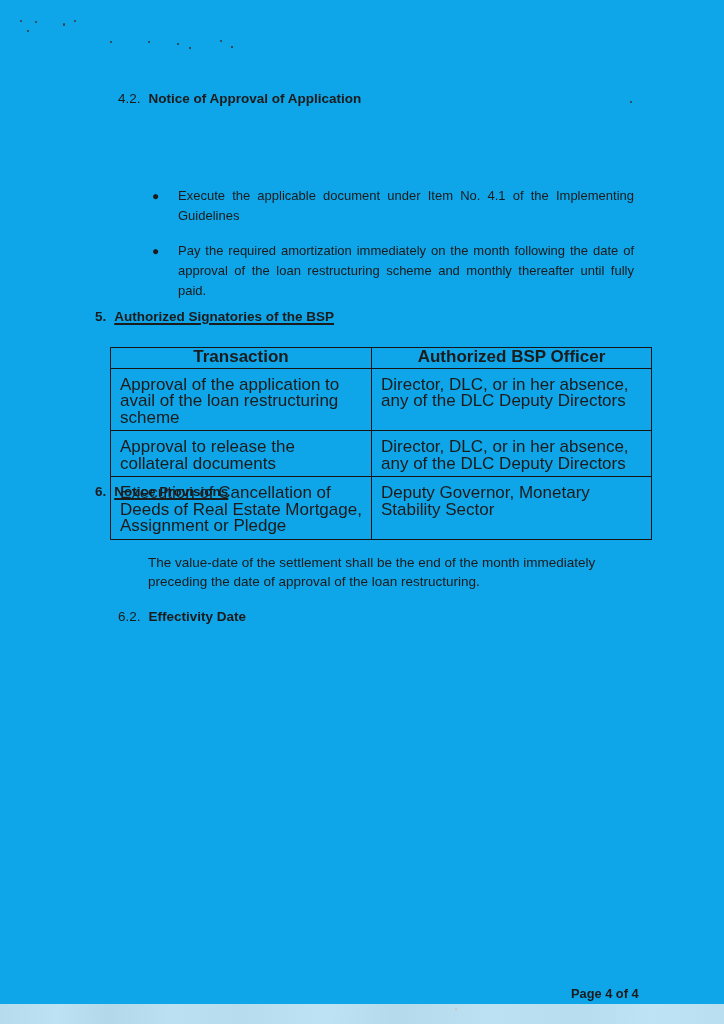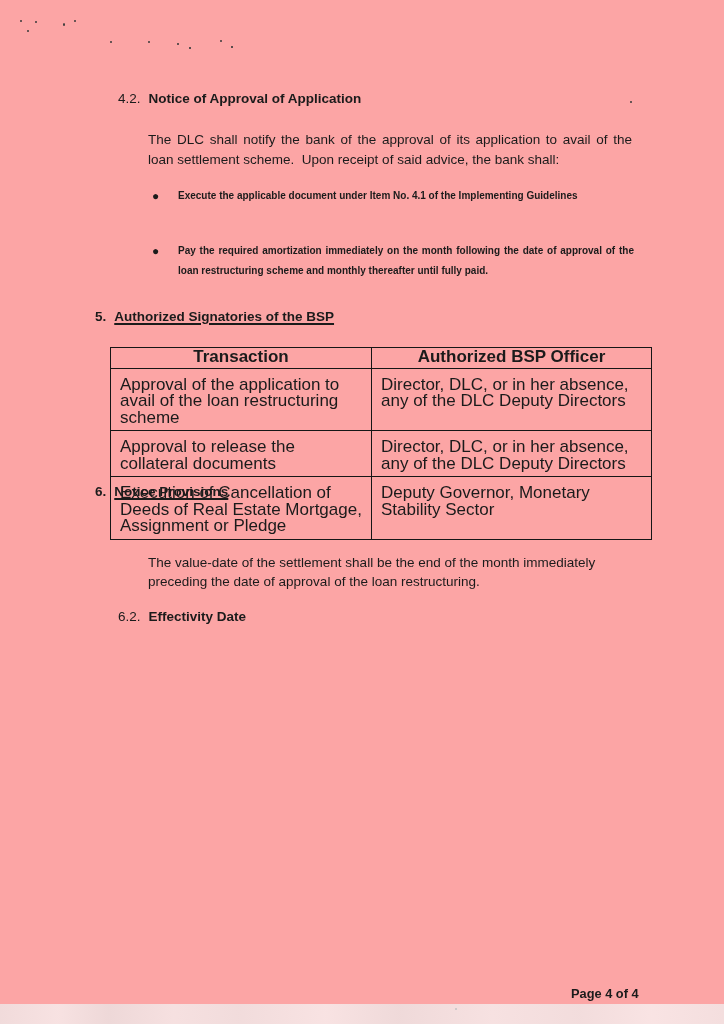--- a/index.html
+++ b/index.html
@@ -1,20 +1,20 @@
 <!DOCTYPE html>
 <html><head>
 <meta charset="utf-8">
 <style>
   html, body { margin: 0; padding: 0; background: #ffffff; }
   .page {
     position: relative;
     width: 724px;
     height: 1024px;
-    background: #fca5a5;
+    background: #0ea5e9;
     font-family: "Liberation Sans", sans-serif;
     color: #1b1b1b;
     overflow: hidden;
   }
   .abs { position: absolute; }
   .b { font-weight: 700; }
   .u { text-decoration: underline; text-decoration-thickness: 1.5px; text-underline-offset: 2px; }
 
   .heading {
     font-size: 13.5px;
@@ -36,24 +36,23 @@
 
   .bullet { display: flex; }
   .bullet .dot {
     width: 26px;
     flex: 0 0 26px;
     font-size: 12px;
     line-height: 20px;
   }
   .bullet .btext {
     flex: 1;
-    font-size: 10px;
+    font-size: 13px;
     line-height: 20px;
     text-align: justify;
-    font-weight: bold;
   }
 
   table.sig {
     border-collapse: collapse;
     width: 541px;
     table-layout: fixed;
   }
   table.sig th, table.sig td {
     border: 1.7px solid #151515;
     font-size: 17px;
@@ -107,21 +106,20 @@
   <div class="speck" style="left:189px;top:47px;width:1.5px;height:1.5px;"></div>
   <div class="speck" style="left:220px;top:40px;width:2px;height:2px;"></div>
   <div class="speck" style="left:231px;top:46px;width:1.5px;height:1.5px;"></div>
   <div class="speck" style="left:630px;top:101px;width:2px;height:2px;"></div>
   <div class="speck" style="left:455px;top:1008px;width:2px;height:2px;"></div>
 
   <div class="abs heading" style="top:89px; left:118px;">
     <span class="num">4.2.</span><span class="b">Notice of Approval of Application</span>
   </div>
 
-  <div class="abs para" style="top:130px; left:148px; width:484px;">The DLC shall notify the bank of the approval of its application to avail of the loan settlement scheme.&nbsp; Upon receipt of said advice, the bank shall:</div>
 
   <div class="abs bullet" style="top:186px; left:152px; width:482px;">
     <span class="dot">●</span>
     <span class="btext">Execute the applicable document under Item No. 4.1 of the Implementing Guidelines</span>
   </div>
 
   <div class="abs bullet" style="top:241px; left:152px; width:482px;">
     <span class="dot">●</span>
     <span class="btext">Pay the required amortization immediately on the month following the date of approval of the loan restructuring scheme and monthly thereafter until fully paid.</span>
   </div>

